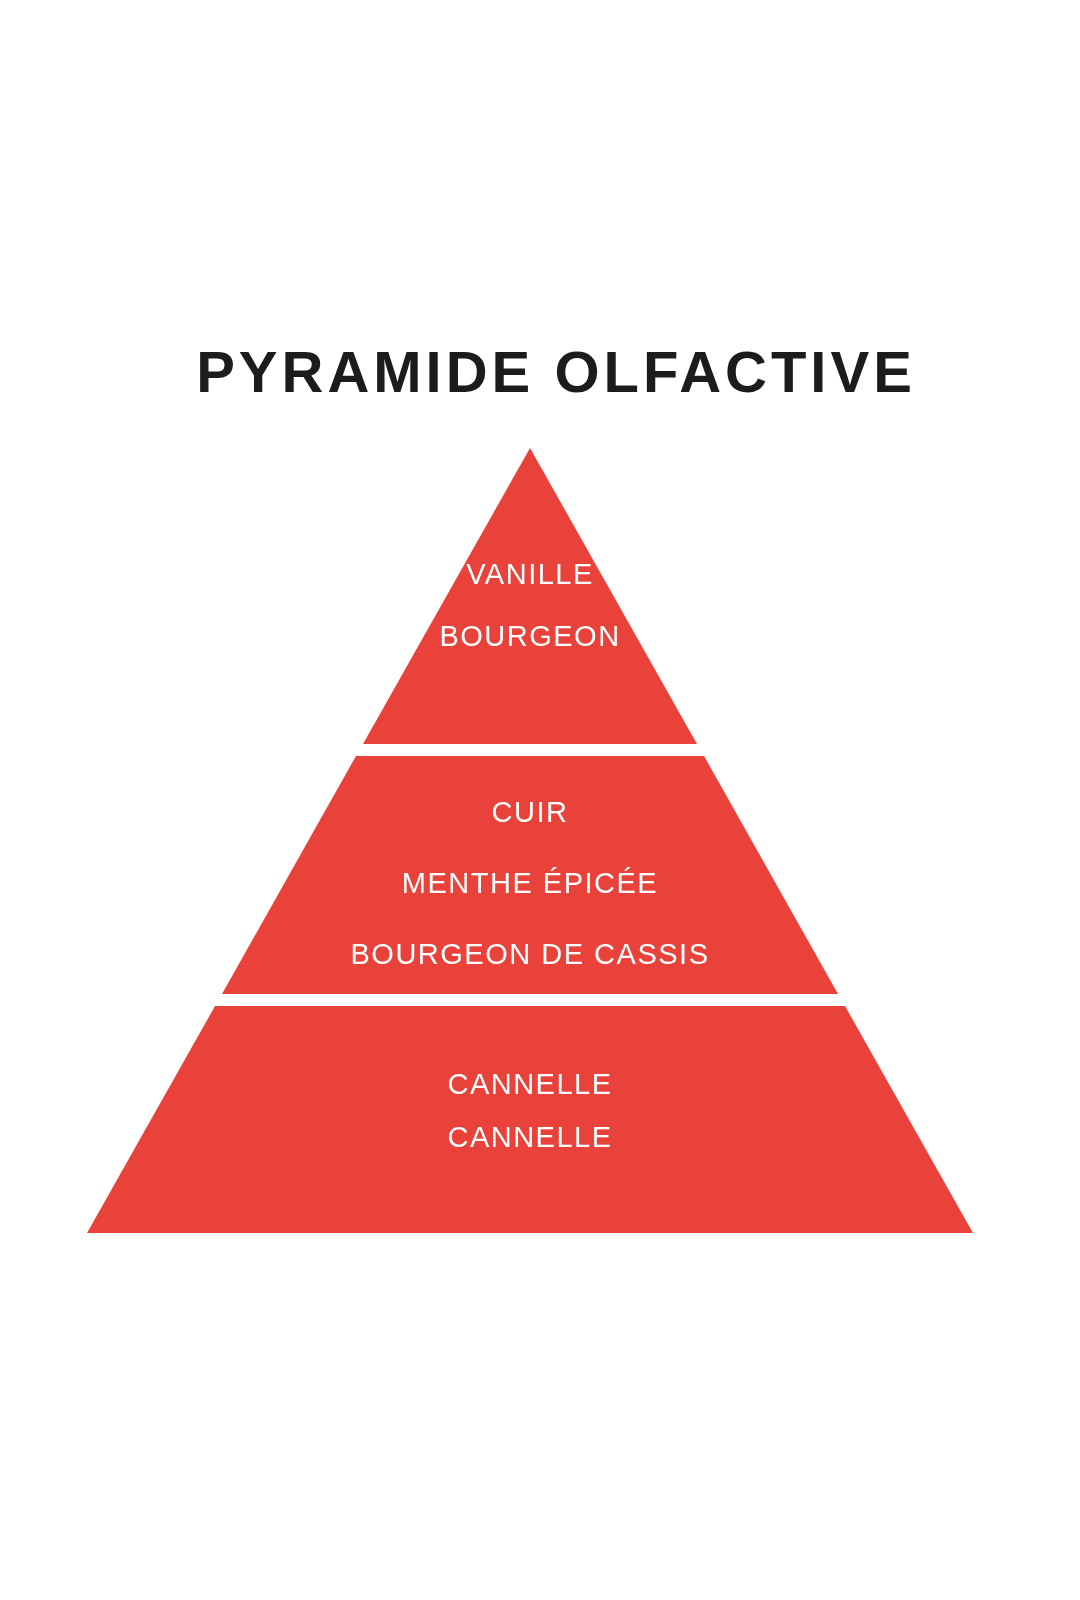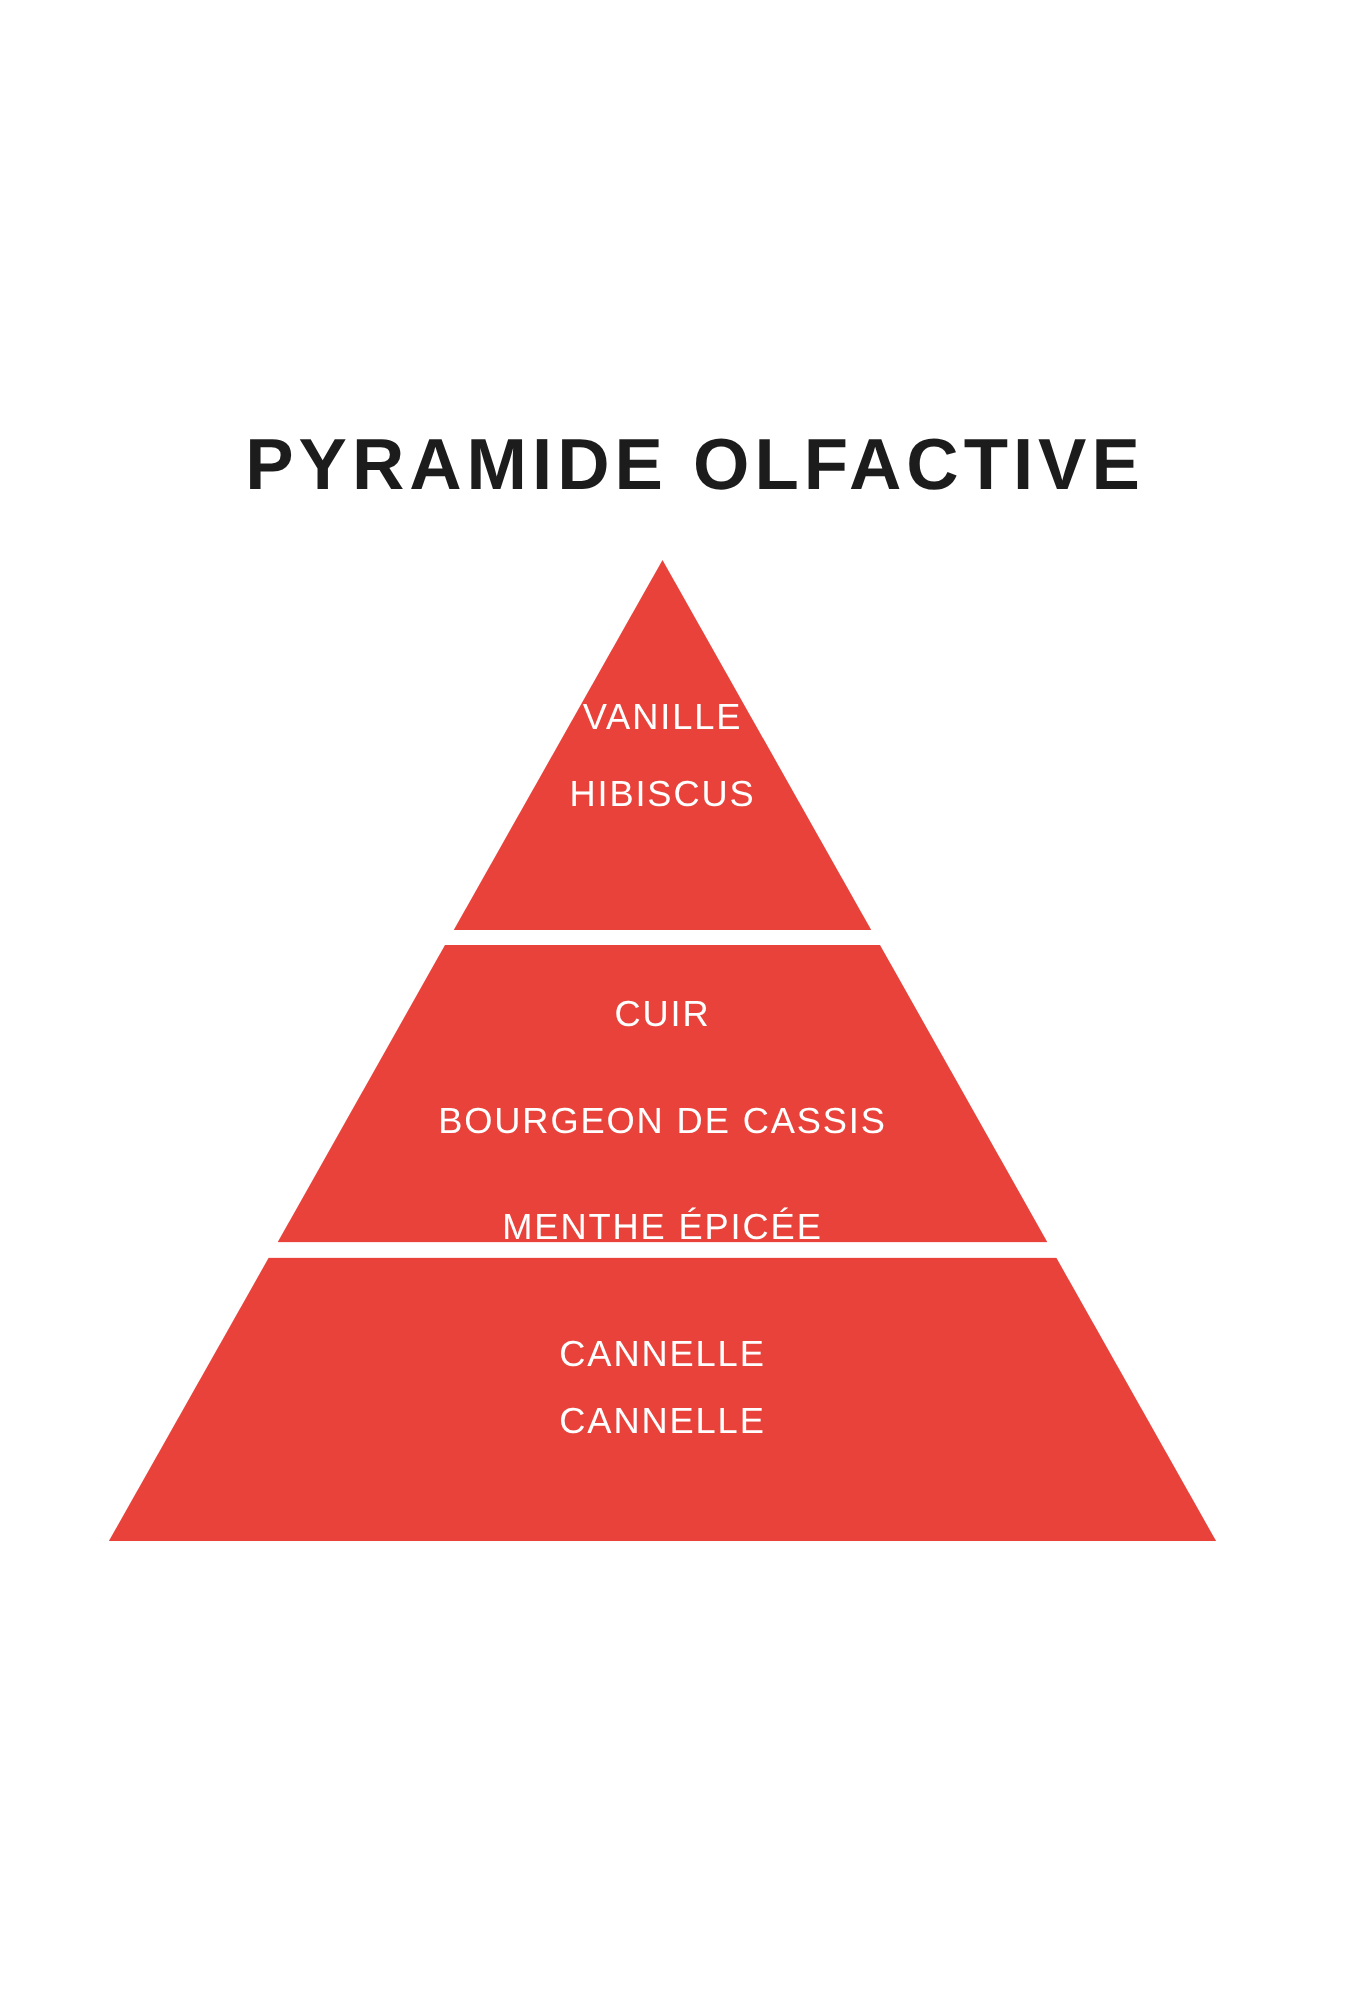--- a/index.html
+++ b/index.html
@@ -50,21 +50,21 @@
     padding-top: 112px;
     gap: 33px;
   }
   .tier-middle {
     left: 222px;
     top: 756px;
     width: 616px;
     height: 238px;
     clip-path: polygon(21.75% 0%, 78.25% 0%, 100% 100%, 0% 100%);
     padding-top: 42px;
-    gap: 56px;
+    gap: 42px;
   }
   .tier-bottom {
     left: 87px;
     top: 1006px;
     width: 886px;
     height: 227px;
     clip-path: polygon(14.45% 0%, 85.55% 0%, 100% 100%, 0% 100%);
     padding-top: 64px;
     gap: 24px;
   }
@@ -81,27 +81,27 @@
 <body>
 
 <div class="page">
 
   <h1 class="title">PYRAMIDE OLFACTIVE</h1>
 
   <div class="pyramid">
 
     <div class="tier tier-top">
       <span class="note">VANILLE</span>
-      <span class="note">HIBISCUS</span>
+      <span class="note">BOURGEON</span>
     </div>
 
     <div class="tier tier-middle">
       <span class="note">CUIR</span>
+      <span class="note">MENTHE ÉPICÉE</span>
       <span class="note">BOURGEON DE CASSIS</span>
-      <span class="note">MENTHE ÉPICÉE</span>
     </div>
 
     <div class="tier tier-bottom">
       <span class="note">CANNELLE</span>
       <span class="note">CANNELLE</span>
     </div>
 
   </div>
 
 </div>

